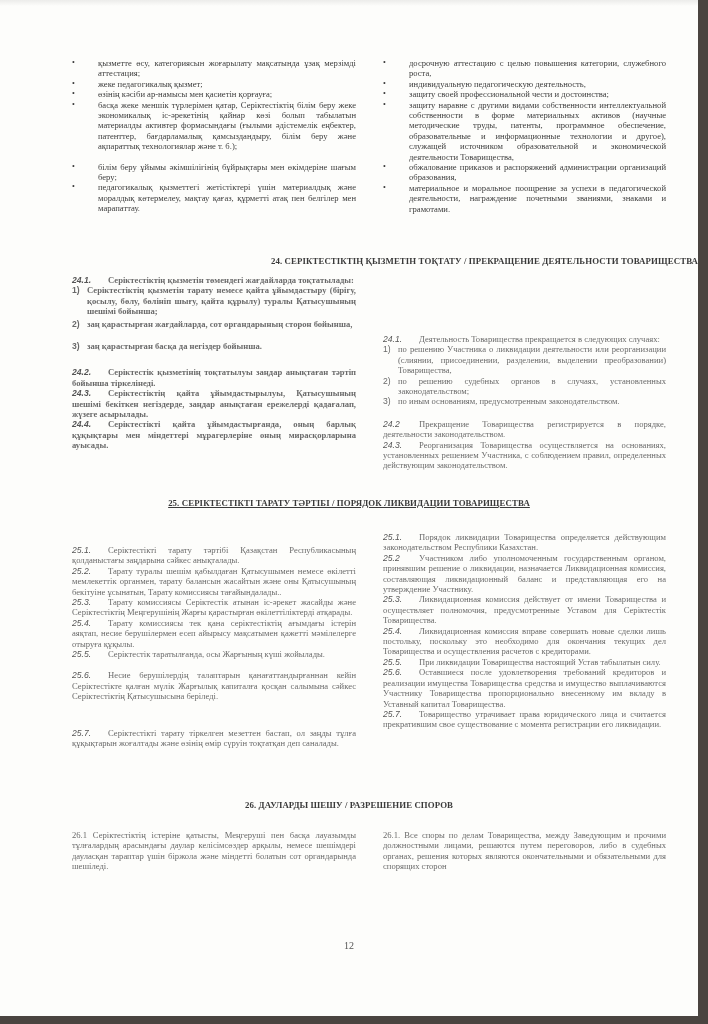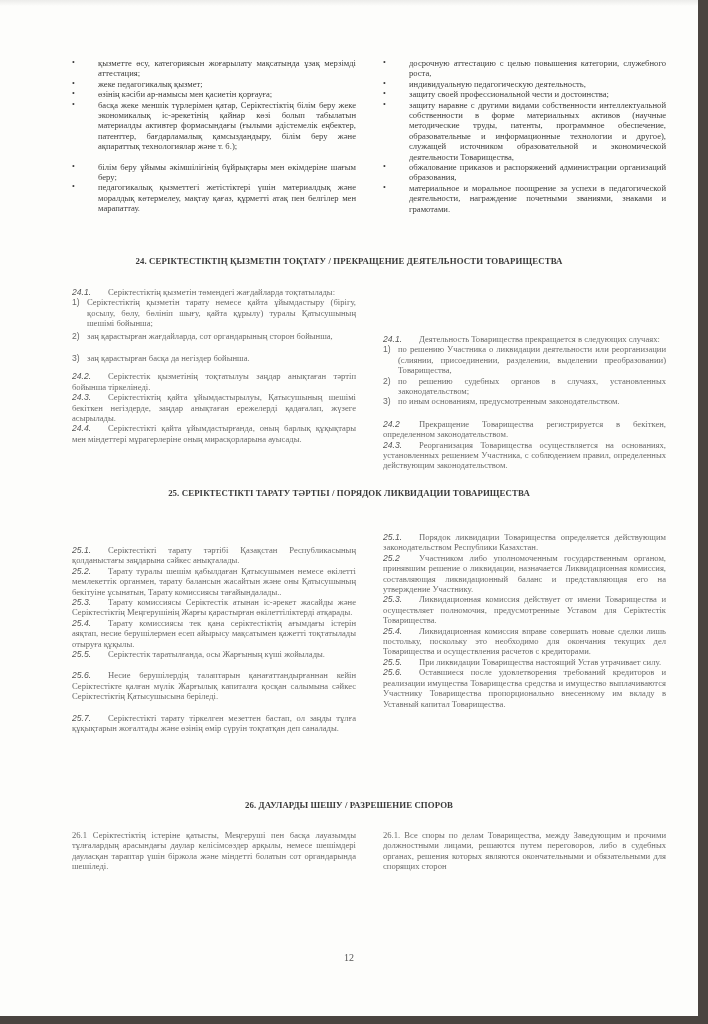--- a/index.html
+++ b/index.html
@@ -28,21 +28,21 @@
     position: absolute; left: 0; width: 698px; text-align: center;
     font-weight: bold; font-size: 8.8px; letter-spacing: 0.1px; color: #3a3a3a;
   }
   .pnum { font-style: italic; font-family: "Liberation Sans", "DejaVu Sans", sans-serif; color: #555; display: inline-block; width: 36px; }
   ol.num { list-style: none; margin: 0; padding: 0; }
   ol.num li { position: relative; padding-left: 15px; }
   ol.num li .n { position: absolute; left: 0; top: 0; font-family: "Liberation Sans", "DejaVu Sans", sans-serif; }
   p { margin: 0; }
   .light { color: #6a6a6a; }
   .page-number {
-    position: absolute; left: 0; width: 698px; top: 940px; text-align: center; font-size: 10px; color: #555; margin-top: 12px;
+    position: absolute; left: 0; width: 698px; top: 940px; text-align: center; font-size: 10px; color: #555;
   }
 </style>
 </head>
 <body>
 
 <div class="page">
   <div class="page-top-shadow"></div>
 
   <div class="col col-left" style="top:58px;">
     <ul class="bullets">
@@ -60,64 +60,65 @@
     <ul class="bullets">
       <li><span class="b">•</span><span>досрочную аттестацию с целью повышения категории, служебного роста,</span></li>
       <li><span class="b">•</span><span>индивидуальную педагогическую деятельность,</span></li>
       <li><span class="b">•</span><span>защиту своей профессиональной чести и достоинства;</span></li>
       <li><span class="b">•</span><span>защиту наравне с другими видами собственности интеллектуальной собственности в форме материальных активов (научные методические труды, патенты, программное обеспечение, образовательные и информационные технологии и другое), служащей источником образовательной и экономической деятельности Товарищества,</span></li>
       <li><span class="b">•</span><span>обжалование приказов и распоряжений администрации организаций образования,</span></li>
       <li><span class="b">•</span><span>материальное и моральное поощрение за успехи в педагогической деятельности, награждение почетными званиями, знаками и грамотами.</span></li>
     </ul>
   </div>
 
-  <div class="heading" style="top:256px;">24.   СЕРІКТЕСТІКТІҢ ҚЫЗМЕТІН ТОҚТАТУ / ПРЕКРАЩЕНИЕ ДЕЯТЕЛЬНОСТИ ТОВАРИЩЕСТВА</div>
+  <div class="heading" style="top:256px;text-align:right;">24.   СЕРІКТЕСТІКТІҢ ҚЫЗМЕТІН ТОҚТАТУ / ПРЕКРАЩЕНИЕ ДЕЯТЕЛЬНОСТИ ТОВАРИЩЕСТВА</div>
 
-  <div class="col col-left light" style="top:287px;">
+  <div class="col col-left light" style="top:275px;font-weight:bold;">
     <p><span class="pnum">24.1.</span><span>Серіктестіктің қызметін төмендегі жағдайларда тоқтатылады:</span></p>
     <ol class="num">
       <li><span class="n">1)</span><span>Серіктестіктің қызметін тарату немесе қайта ұйымдастыру (бірігу, қосылу, бөлу, бөлініп шығу, қайта құрылу) туралы Қатысушының шешімі бойынша;</span></li>
       <li style="margin-top:2px;"><span class="n">2)</span><span>заң қарастырған жағдайларда, сот органдарының сторон бойынша,</span></li>
       <li style="margin-top:12px;"><span class="n">3)</span><span>заң қарастырған басқа да негіздер бойынша.</span></li>
     </ol>
-    <p style="margin-top:8px;"><span class="pnum">24.2.</span><span>Серіктестік қызметінің тоқтатылуы заңдар анықтаған тәртіп бойынша тіркеліне­ді.</span></p>
+    <p style="margin-top:16px;"><span class="pnum">24.2.</span><span>Серіктестік қызметінің тоқтатылуы заңдар анықтаған тәртіп бойынша тіркеліне­ді.</span></p>
     <p><span class="pnum">24.3.</span><span>Серіктестіктің қайта ұйымдастырылуы, Қатысушының шешімі бекіткен негіздерде, заңдар анықтаған ережелерді қадағалап, жүзеге асырылады.</span></p>
     <p><span class="pnum">24.4.</span><span>Серіктестікті қайта ұйымдастырғанда, оның барлық құқықтары мен міндеттері мұрагерлеріне оның мирасқорларына ауысады.</span></p>
   </div>
 
   <div class="col col-right light" style="top:287px;margin-top:47px;">
     <p><span class="pnum">24.1.</span><span>Деятельность Товарищества прекращается в следующих случаях:</span></p>
     <ol class="num">
       <li><span class="n">1)</span><span>по решению Участника о ликвидации деятельности или реорганизации (слиянии, присоединении, разделении, выделении преобразовании) Товарищества,</span></li>
       <li><span class="n">2)</span><span>по решению судебных органов в случаях, установленных законодательством;</span></li>
       <li><span class="n">3)</span><span>по иным основаниям, предусмотренным законодательством.</span></li>
     </ol>
-    <p style="margin-top:12px;"><span class="pnum">24.2</span><span>Прекращение Товарищества регистрируется в бекіткен, определенном законодательством.</span></p>
+    <p style="margin-top:12px;"><span class="pnum">24.2</span><span>Прекращение Товарищества регистрируется в порядке, деятельности законодательством.</span></p>
     <p><span class="pnum">24.3.</span><span>Реорганизация Товарищества осуществляется на основаниях, установленных решением Участника, с соблюдением правил, определенных действующим законодательством.</span></p>
   </div>
 
-  <div class="heading" style="top:488px;">25.   СЕРІКТЕСТІКТІ ТАРАТУ ТӘРТІБІ / ПОРЯДОК ЛИКВИДАЦИИ ТОВАРИЩЕСТВА</div>
+  <div class="heading" style="top:498px;text-decoration:underline;">25.   СЕРІКТЕСТІКТІ ТАРАТУ ТӘРТІБІ / ПОРЯДОК ЛИКВИДАЦИИ ТОВАРИЩЕСТВА</div>
 
   <div class="col col-left light" style="top:545px;">
     <p><span class="pnum">25.1.</span><span>Серіктестікті тарату тәртібі Қазақстан Республикасының қолданыстағы заңдарына сәйкес анықталады.</span></p>
     <p><span class="pnum">25.2.</span><span>Тарату туралы шешім қабылдаған Қатысушымен немесе өкілетті мемлекеттік органмен, тарату балансын жасайтын және оны Қатысушының бекітуіне ұсынатын, Тарату комиссиясы тағайындалады..</span></p>
     <p><span class="pnum">25.3.</span><span>Тарату комиссиясы Серіктестік атынан іс-әрекет жасайды және Серіктестіктің Меңгерушінің Жарғы қарастырған өкілеттіліктерді атқарады.</span></p>
-    <p><span class="pnum">25.4.</span><span>Тарату комиссиясы тек қана серіктестіктің ағымдағы істерін аяқтап, несие берушілермен есеп айырысу мақсатымен қажетті тоқтатылады отыруға құқылы.</span></p>
+    <p><span class="pnum">25.4.</span><span>Тарату комиссиясы тек қана серіктестіктің ағымдағы істерін аяқтап, несие берушілермен есеп айырысу мақсатымен қажетті мәмілелерге отыруға құқылы.</span></p>
     <p><span class="pnum">25.5.</span><span>Серіктестік таратылғанда, осы Жарғының күші жойылады.</span></p>
     <p style="margin-top:11px;"><span class="pnum">25.6.</span><span>Несие берушілердің талаптарын қанағаттандырғаннан кейін Серіктестікте қалған мүлік Жарғылық капиталға қосқан салымына сәйкес Серіктестіктің Қатысушысына беріледі.</span></p>
-    <p style="margin-top:11px;"><span class="pnum">25.7.</span><span>Серіктестікті тарату тіркелген мезеттен бастап, ол заңды тұлға құқықтарын жоғалтады және өзінің өмір сүруін тоқтатқан деп саналады.</span></p>
+    <p style="margin-top:26px;"><span class="pnum">25.7.</span><span>Серіктестікті тарату тіркелген мезеттен бастап, ол заңды тұлға құқықтарын жоғалтады және өзінің өмір сүруін тоқтатқан деп саналады.</span></p>
   </div>
 
   <div class="col col-right light" style="top:532px;">
     <p><span class="pnum">25.1.</span><span>Порядок ликвидации Товарищества определяется действующим законодательством Республики Казахстан.</span></p>
     <p><span class="pnum">25.2</span><span>Участником либо уполномоченным государственным органом, принявшим решение о ликвидации, назначается Ликвидационная комиссия, составляющая ликвидационный баланс и представляющая его на утверждение Участнику.</span></p>
     <p><span class="pnum">25.3.</span><span>Ликвидационная комиссия действует от имени Товарищества и осуществляет полномочия, предусмотренные Уставом для Серіктестік Товарищества.</span></p>
     <p><span class="pnum">25.4.</span><span>Ликвидационная комиссия вправе совершать новые сделки лишь постольку, поскольку это необходимо для окончания текущих дел Товарищества и осуществления расчетов с кредиторами.</span></p>
-    <p><span class="pnum">25.5.</span><span>При ликвидации Товарищества настоящий Устав утрачивает силу.</span></p>
+    <p><span class="pnum">25.5.</span><span>При ликвидации Товарищества настоящий Устав табылатын силу.</span></p>
     <p><span class="pnum">25.6.</span><span>Оставшиеся после удовлетворения требований кредиторов и реализации имущества Товарищества средства и имущество выплачиваются Участнику Товарищества пропорционально внесенному им вкладу в Уставный капитал Товарищества.</span></p>
+    <p><span class="pnum">25.7.</span><span>Товарищество утрачивает права юридического лица и считается прекратившим свое существование с момента регистрации его ликвидации.</span></p>
   </div>
 
   <div class="heading" style="top:800px;">26.   ДАУЛАРДЫ ШЕШУ / РАЗРЕШЕНИЕ СПОРОВ</div>
 
   <div class="col col-left light" style="top:830px;">
     <p>26.1 Серіктестіктің істеріне қатысты, Меңгеруші пен басқа лауазымды тұлғалардың арасындағы даулар келісімсөздер арқылы, немесе шешімдері дауласқан тараптар үшін біржола және міндетті болатын сот органдарында шешіледі.</p>
   </div>
   <div class="col col-right light" style="top:830px;">
     <p>26.1. Все споры по делам Товарищества, между Заведующим и прочими должностными лицами, решаются путем переговоров, либо в судебных органах, решения которых являются окончательными и обязательными для спорящих сторон</p>
   </div>

